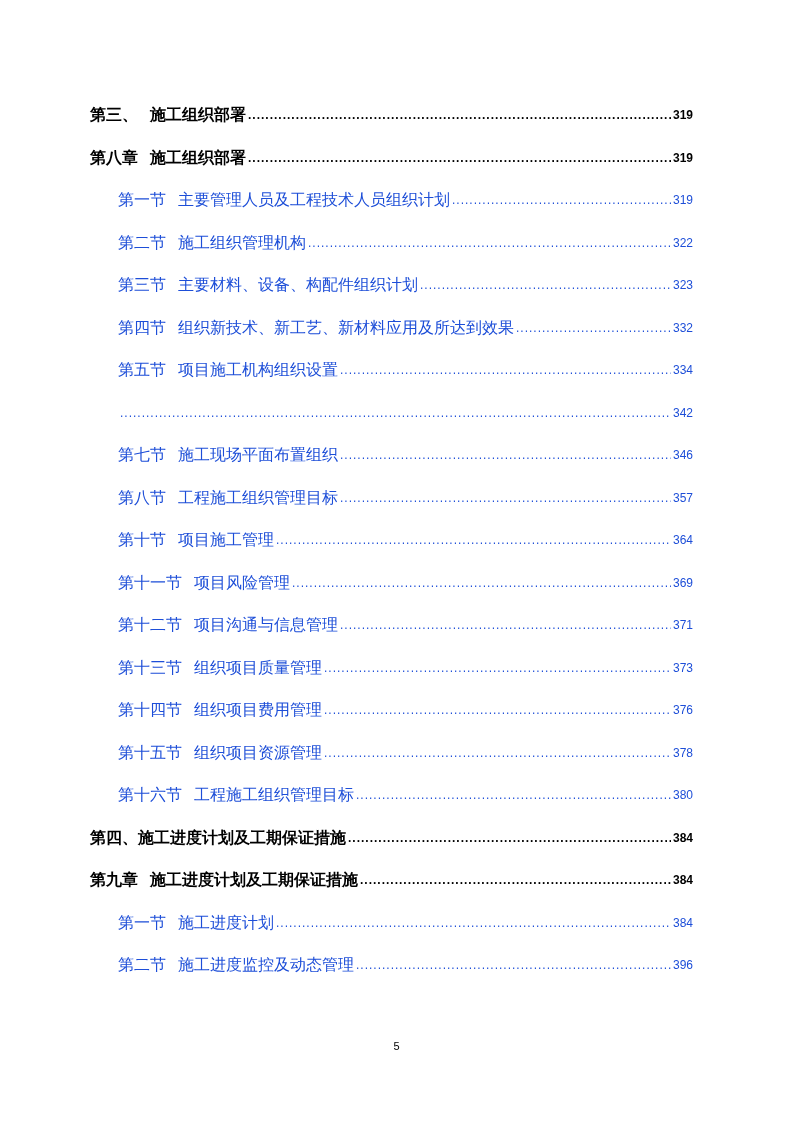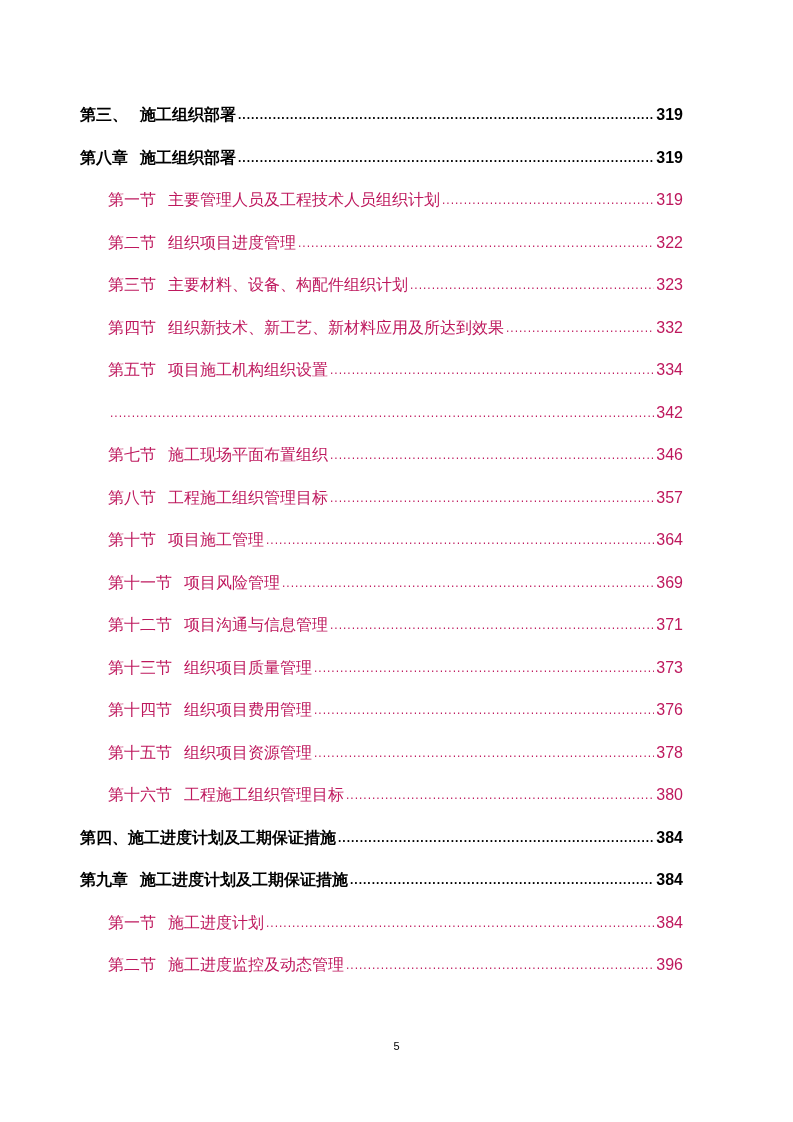--- a/index.html
+++ b/index.html
@@ -10,39 +10,39 @@
     body {
       width: 793px;
       height: 1122px;
       position: relative;
       overflow: hidden;
       font-family: "DejaVu Sans", "Liberation Sans", sans-serif;
       color: #000;
     }
     .toc {
       position: absolute;
-      left: 80px;
+      left: 90px;
       top: 101px;
       width: 603px;
     }
     .toc-row {
       position: relative;
       height: 42.5px;
       display: flex;
       align-items: flex-start;
       white-space: nowrap;
     }
     .toc-row.level1 {
       font-weight: bold;
       font-size: 16px;
     }
     .toc-row.level2 {
       padding-left: 28px;
       font-size: 16px;
-      color: #be185d;
+      color: #1d4ed8;
       justify-content: space-between;
     }
     .toc-row .label {
       flex: 0 0 auto;
       line-height: 28px;
     }
     .toc-row .gap {
       display: inline-block;
       width: 12px;
     }
@@ -56,21 +56,21 @@
       font-family: "Liberation Sans", sans-serif;
     }
     .toc-row.level1 .leader { font-weight: bold; }
     .toc-row .leader::before {
       content: "................................................................................................................................................................................................................................";
     }
     .toc-row .page {
       flex: 0 0 auto;
       line-height: 28px;
       font-family: "Liberation Sans", sans-serif;
-      font-size: 16px;
+      font-size: 12px;
     }
     .page-number {
       position: absolute;
       top: 1040px;
       left: 0;
       width: 793px;
       text-align: center;
       font-family: "Liberation Sans", sans-serif;
       font-size: 11px;
     }
@@ -88,21 +88,21 @@
     <span class="label"><span>第八章</span><span class="gap"></span><span>施工组织部署</span></span>
     <span class="leader"></span>
     <span class="page">319</span>
   </div>
   <div class="toc-row level2">
     <span class="label"><span>第一节</span><span class="gap"></span><span>主要管理人员及工程技术人员组织计划</span></span>
     <span class="leader"></span>
     <span class="page">319</span>
   </div>
   <div class="toc-row level2">
-    <span class="label"><span>第二节</span><span class="gap"></span><span>组织项目进度管理</span></span>
+    <span class="label"><span>第二节</span><span class="gap"></span><span>施工组织管理机构</span></span>
     <span class="leader"></span>
     <span class="page">322</span>
   </div>
   <div class="toc-row level2">
     <span class="label"><span>第三节</span><span class="gap"></span><span>主要材料、设备、构配件组织计划</span></span>
     <span class="leader"></span>
     <span class="page">323</span>
   </div>
   <div class="toc-row level2">
     <span class="label"><span>第四节</span><span class="gap"></span><span>组织新技术、新工艺、新材料应用及所达到效果</span></span>

